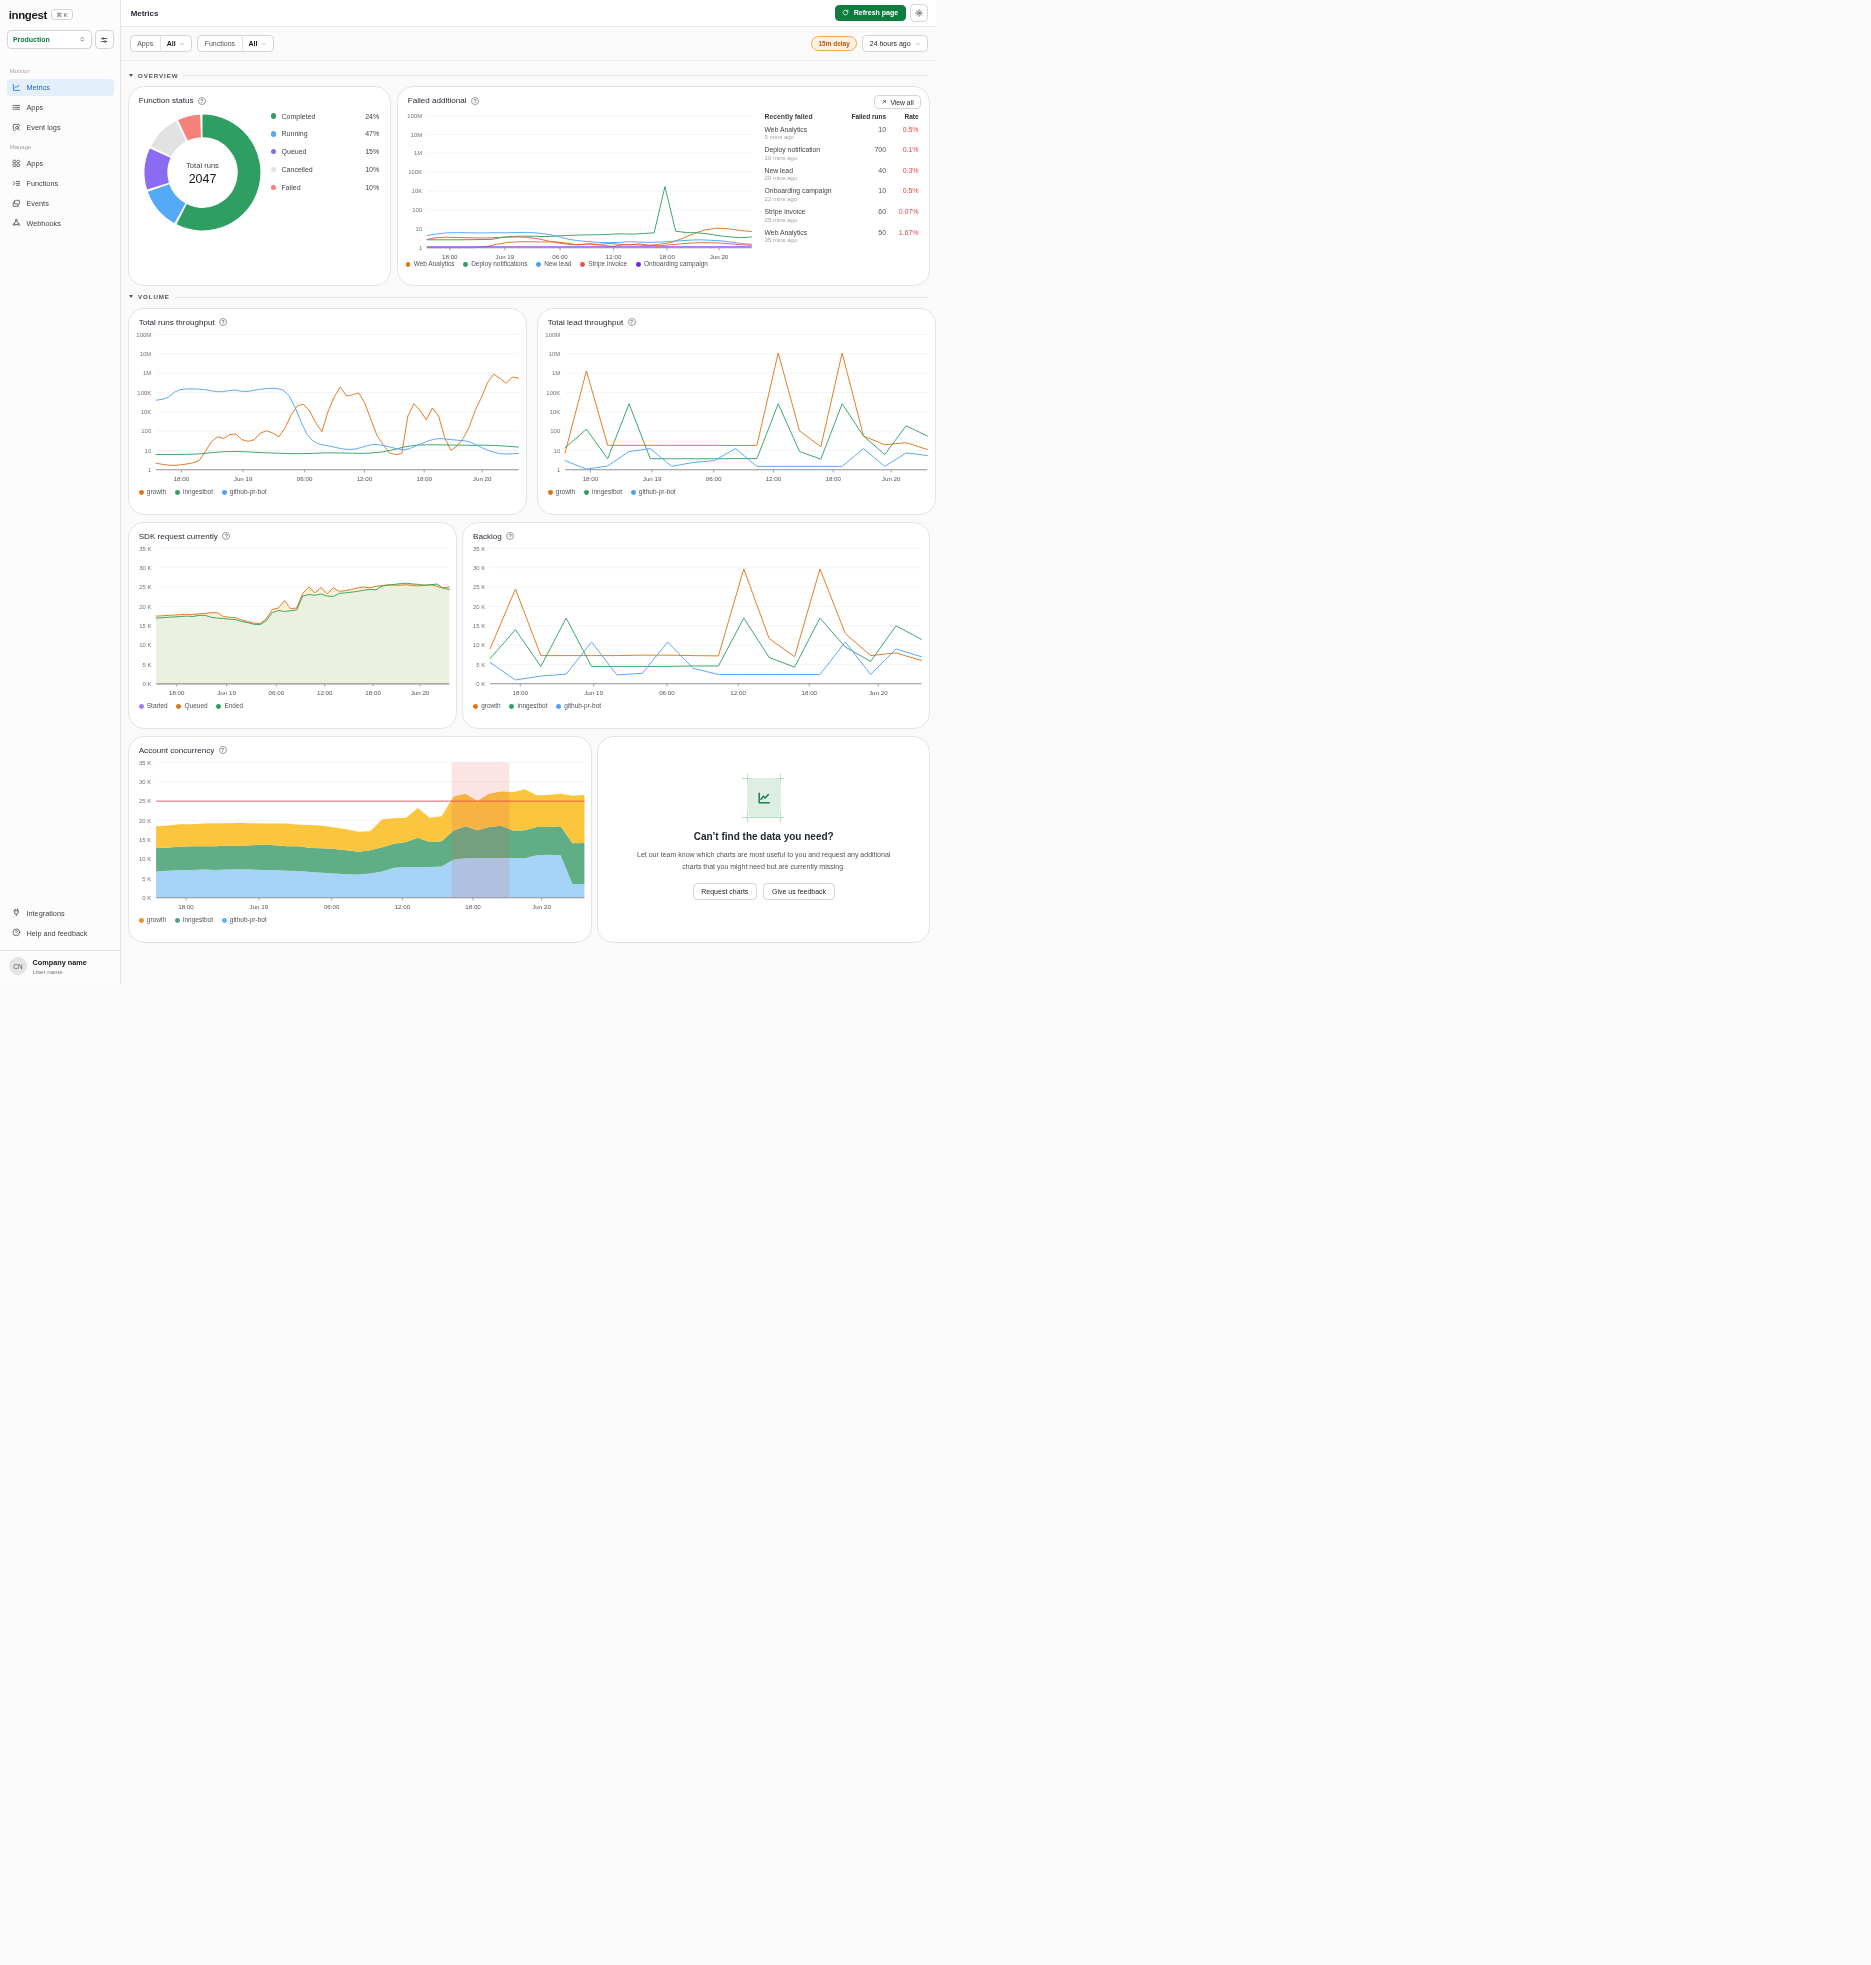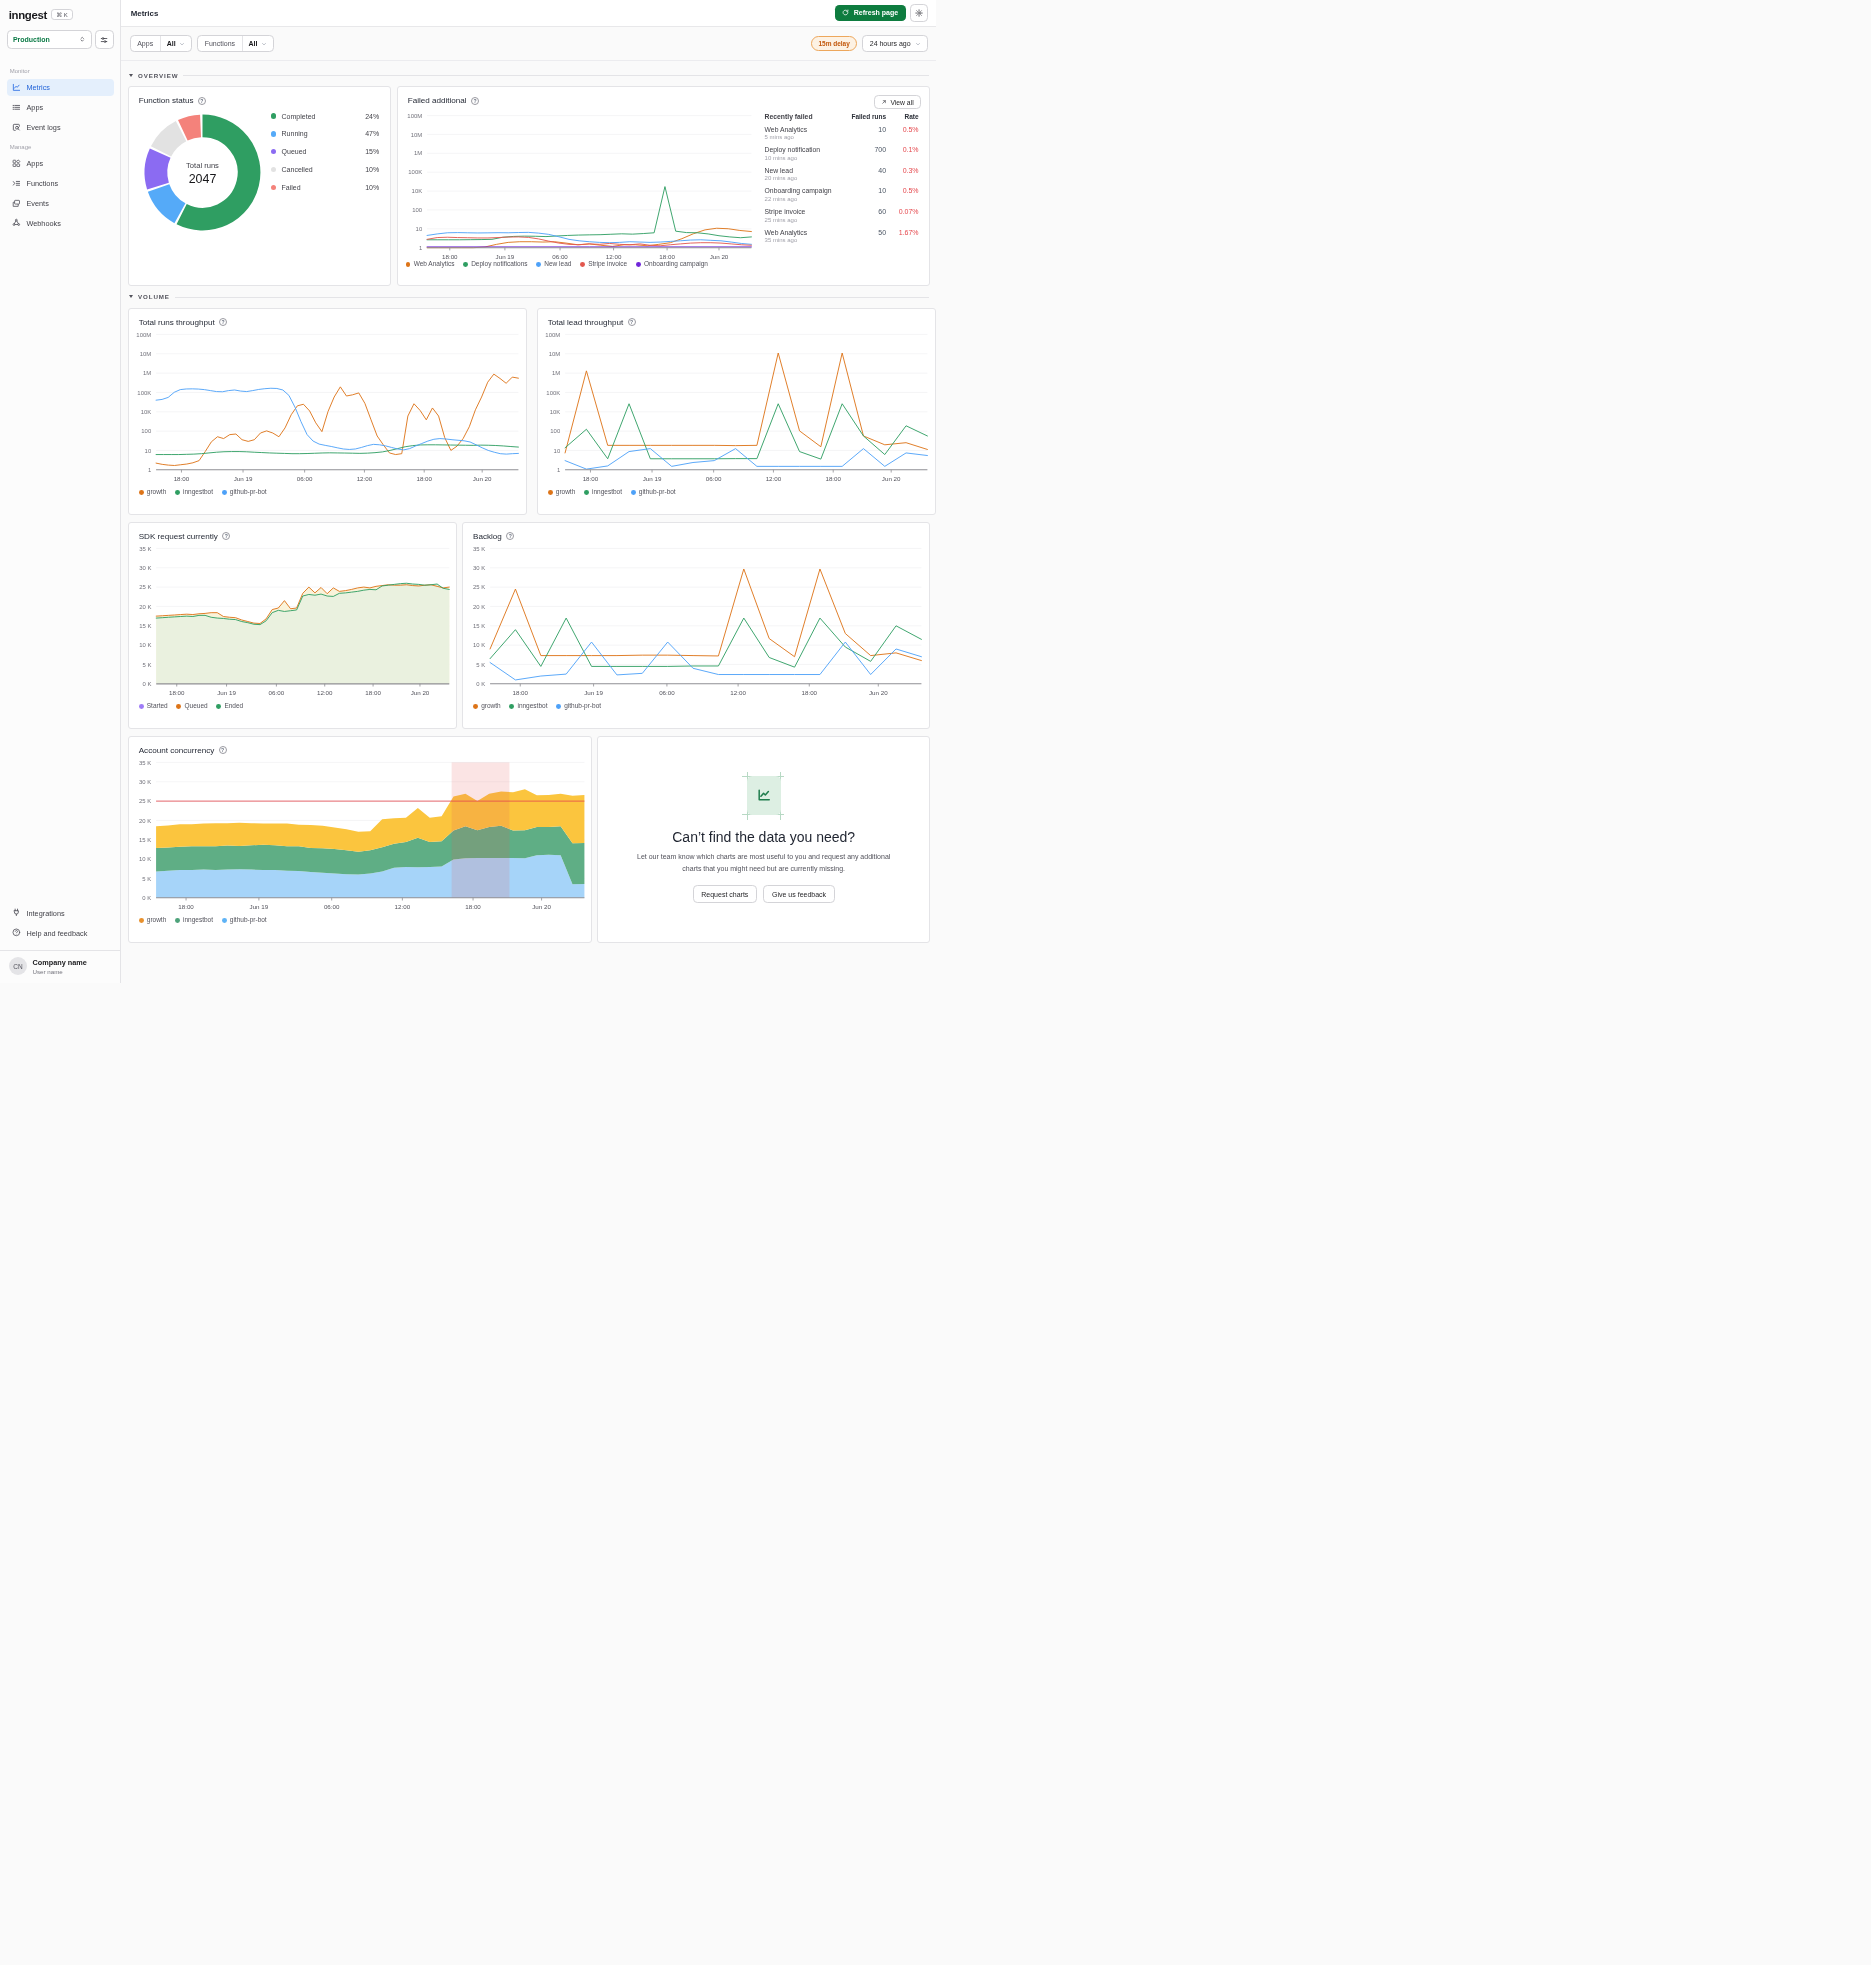--- a/index.html
+++ b/index.html
@@ -44,21 +44,21 @@
   .content{flex:1;padding:7.6px 6px 9.7px 7px}
   .sec-head{display:flex;align-items:center;gap:4.9px;margin:3.2px 1.1px 7.6px}
   .sec-tri{width:0;height:0;border-left:2.7px solid transparent;border-right:2.7px solid transparent;border-top:3.2px solid #52525b}
   .sec-label{font-size:6.2px;font-weight:bold;letter-spacing:0.9px;color:#52525b}
   .sec-rule{flex:1;height:0.5px;background:#e4e4e7}
   .row{display:grid;margin-bottom:7px}
   #row-overview{grid-template-columns:263px 1fr;gap:6px}
   #row-vol1{grid-template-columns:1fr 1fr;gap:10px}
   #row-vol2{grid-template-columns:329px 1fr;gap:5.4px}
   #row-vol3{grid-template-columns:464px 1fr;gap:5.4px}
-  .card{background:#fff;border:0.5px solid #e4e4e7;border-radius:3px;position:relative}
+  .card{background:#fff;border:0.5px solid #e4e4e7;border-radius:16px;position:relative}
   .h370{height:200px}.h382{height:207px}
   .card-title{display:flex;align-items:center;gap:4.3px;padding:8.7px 9.7px 2.2px;font-size:8.1px;font-weight:500;color:#1f2430}
   .help{width:8.1px;height:8.1px;border:0.7px solid #9a9aa1;border-radius:50%;color:#6b7280;font-size:5.1px;display:inline-flex;align-items:center;justify-content:center;font-weight:bold}
   .legend{display:flex;gap:8.7px;padding:3.2px 9.7px 6.5px;font-size:6.5px;color:#52525b;align-items:center;flex-wrap:wrap}
   .legend .dot{width:4.9px;height:4.9px;border-radius:50%;display:inline-block;margin-right:3.2px;vertical-align:-0.5px}
   .chart{width:100%}
   
   .fs-body{display:flex;height:160px;padding:0 10.8px 0 7.6px}
   .fs-legend{flex:1;margin-left:3.2px}
   .fs-lrow{display:flex;align-items:center;padding:5.4px 0;font-size:7px;color:#3f3f46}
@@ -74,21 +74,21 @@
   .ff-time{font-size:6px;color:#a1a1aa;margin-top:1.6px}
   .col-runs{width:36px;text-align:right;font-size:7px;color:#4b5563}
   .col-rate{width:32.5px;text-align:right;font-size:7px;color:#e5484d}
   .ff-head .col-runs,.ff-head .col-rate{font-size:6.5px;color:#2b2f38}
   .btn-viewall{position:absolute;top:7.6px;right:8.7px;display:flex;align-items:center;gap:3.8px;background:#fff;border:0.5px solid #d4d4d8;border-radius:4.3px;padding:2.7px 6px;font-size:6.8px;color:#27272a;cursor:pointer;font-family:inherit}
   
   .fb-card-body{height:100%;display:flex;flex-direction:column;align-items:center;justify-content:center;text-align:center;padding:0 25px}
   .fb-icon-wrap{position:relative;width:34px;height:39px;margin-bottom:14px}
   .fb-icon{position:absolute;inset:0;background:#ddefe3;border-radius:5.4px;display:flex;align-items:center;justify-content:center;color:#1f7d4d}
   .fb-guide{position:absolute;background:#b7d9c4}
-  .fb-title{font-size:14px;font-weight:normal;color:#1f2430;margin-bottom:6.5px}
+  .fb-title{font-size:10px;font-weight:bold;color:#1f2430;margin-bottom:6.5px}
   .fb-body{font-size:7px;color:#52525b;line-height:1.65;max-width:255px;margin-bottom:10.8px}
   .fb-btns{display:flex;gap:6.5px}
   .btn-plain{background:#fff;border:0.5px solid #d4d4d8;border-radius:4.3px;padding:4.3px 7.6px;font-size:7px;font-weight:500;color:#27272a;cursor:pointer;font-family:inherit}
 </style>
 </head>
 <body>
 
 <div class="app">
 
   <aside>

